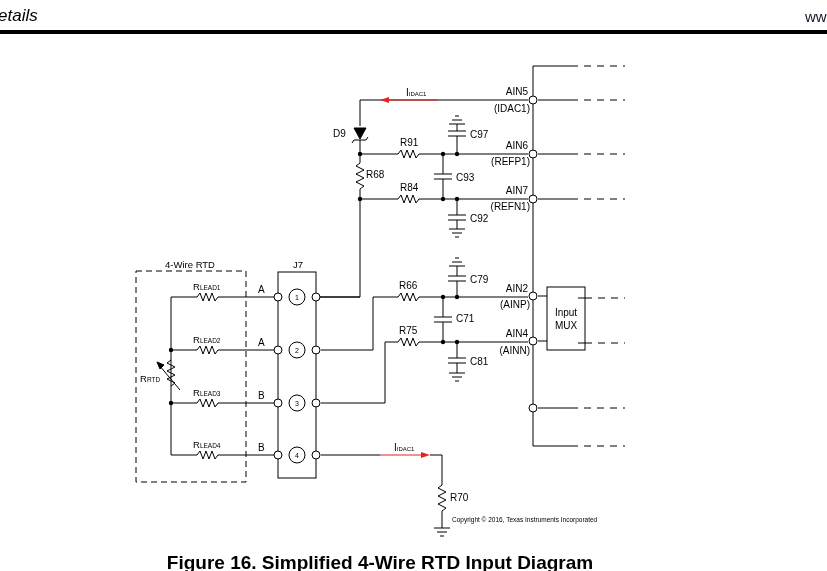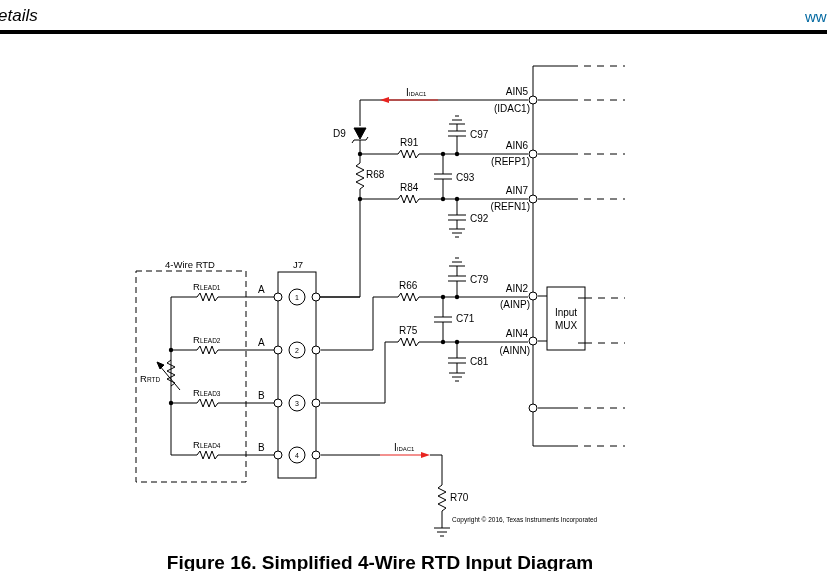--- a/index.html
+++ b/index.html
@@ -1,18 +1,18 @@
 <!DOCTYPE html>
 <html><head>
 <meta charset="utf-8">
 <style>
   html,body{margin:0;padding:0;background:#fff;}
   body{width:827px;height:571px;position:relative;overflow:hidden;font-family:"Liberation Sans",sans-serif;}
   .hdr-left{position:absolute;left:-2px;top:6px;font-size:17px;font-style:italic;color:#000;}
-  .hdr-right{position:absolute;left:805px;top:8px;font-size:15px;color:#0369a1;}
+  .hdr-right{position:absolute;left:805px;top:8px;font-size:15px;color:#0f172a;}
   .hdr-rule{position:absolute;left:0;top:30px;width:827px;height:4px;background:#000;}
   svg{position:absolute;left:0;top:0;}
   .caption{position:absolute;left:0;width:760px;top:552px;text-align:center;font-size:19px;font-weight:bold;color:#000;}
   text{font-family:"Liberation Sans",sans-serif;fill:#000;}
 </style>
 </head>
 <body>
 
 <div class="hdr-left">etails</div>
 <div class="hdr-right">ww</div>

